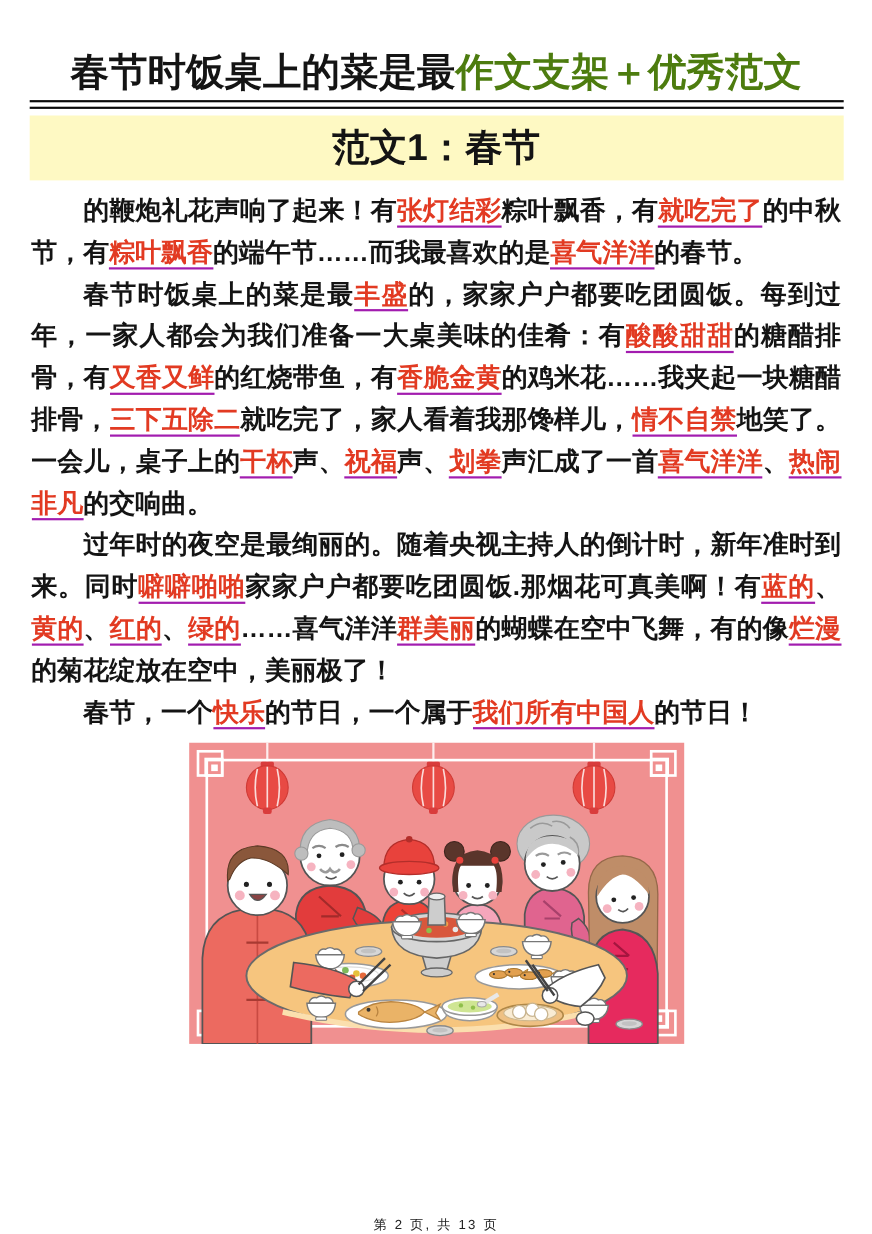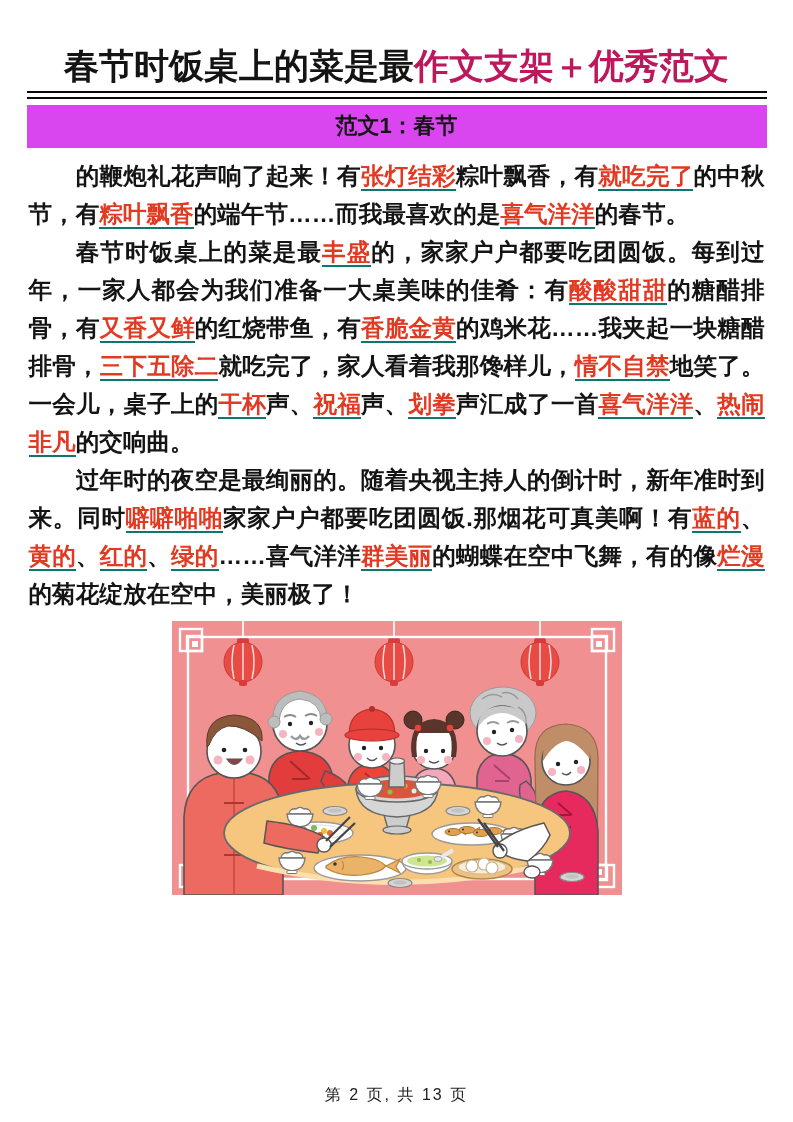--- a/index.html
+++ b/index.html
@@ -14,60 +14,60 @@
   .title{
     margin:44px auto 0;
     width:740px;
     text-align:center;
     font-size:35px;
     font-weight:700;
     line-height:1.25;
     white-space:nowrap;
     letter-spacing:0;
   }
-  .title .red{color:#be185d;margin-top:46px;}
+  .title .red{color:#4d7c0f;margin-top:46px;}
   .double-rule{
     width:740px;
     margin:3px auto 0;
     height:4px;
     border-top:2.5px solid #0a0a0a;
     border-bottom:2px solid #0a0a0a;
   }
   .section-bar{
     width:740px;
     margin:6px auto 0;
-    background:#d946ef;
+    background:#fef9c3;
     text-align:center;
-    font-size:22px;
+    font-size:34px;
     font-weight:700;
     padding:6px 0 7px;
   }
   .essay{
     width:736px;
     margin:9px auto 0;
     font-size:23.6px;
     line-height:38px;
     font-weight:600;
     text-align:justify;
   }
   .essay p{margin:0;text-indent:2em;}
   .essay .hl{
     color:#e23a22;
-    border-bottom:2px solid #0f766e;
+    border-bottom:2px solid #a21caf;
   }
   .illustration{
     width:452px;
     margin:8px auto 0;
   }
   .footer{
     position:absolute;
     left:0;right:0;
-    bottom:16px;
+    bottom:0;
     text-align:center;
-    font-size:16px;
+    font-size:12px;
     letter-spacing:2px;
     color:#222;
   }
 </style>
 </head>
 <body>
 
 <div class="page">
 
   <div class="title">
@@ -77,20 +77,21 @@
   <div class="double-rule"></div>
 
   <div class="section-bar">
     <span>范文1：春节</span>
   </div>
 
   <div class="essay">
       <p><span>的鞭炮礼花声响了起来！有</span><span class="hl">张灯结彩</span><span>粽叶飘香，有</span><span class="hl">就吃完了</span><span>的中秋节，有</span><span class="hl">粽叶飘香</span><span>的端午节……而我最喜欢的是</span><span class="hl">喜气洋洋</span><span>的春节。</span></p>
       <p><span>春节时饭桌上的菜是最</span><span class="hl">丰盛</span><span>的，家家户户都要吃团圆饭。每到过年，一家人都会为我们准备一大桌美味的佳肴：有</span><span class="hl">酸酸甜甜</span><span>的糖醋排骨，有</span><span class="hl">又香又鲜</span><span>的红烧带鱼，有</span><span class="hl">香脆金黄</span><span>的鸡米花……我夹起一块糖醋排骨，</span><span class="hl">三下五除二</span><span>就吃完了，家人看着我那馋样儿，</span><span class="hl">情不自禁</span><span>地笑了。一会儿，桌子上的</span><span class="hl">干杯</span><span>声、</span><span class="hl">祝福</span><span>声、</span><span class="hl">划拳</span><span>声汇成了一首</span><span class="hl">喜气洋洋</span><span>、</span><span class="hl">热闹非凡</span><span>的交响曲。</span></p>
       <p><span>过年时的夜空是最绚丽的。随着央视主持人的倒计时，新年准时到来。同时</span><span class="hl">噼噼啪啪</span><span>家家户户都要吃团圆饭.那烟花可真美啊！有</span><span class="hl">蓝的</span><span>、</span><span class="hl">黄的</span><span>、</span><span class="hl">红的</span><span>、</span><span class="hl">绿的</span><span>……喜气洋洋</span><span class="hl">群美丽</span><span>的蝴蝶在空中飞舞，有的像</span><span class="hl">烂漫</span><span>的菊花绽放在空中，美丽极了！</span></p>
+      <p><span>春节，一个</span><span class="hl">快乐</span><span>的节日，一个属于</span><span class="hl">我们所有中国人</span><span>的节日！</span></p>
     </div>
 
   <div class="illustration">
     <svg viewBox="0 0 450 274" width="452" height="274" xmlns="http://www.w3.org/2000/svg">
 
       <rect width="450" height="274" fill="#f09090"></rect>
 
       <g transform="translate(71,0)">
         <line x1="0" y1="0" x2="0" y2="20" stroke="#ffffff" stroke-width="2" opacity="0.85"></line>
         <rect x="-6" y="17" width="12" height="6" rx="2" fill="#d93c3c"></rect>

